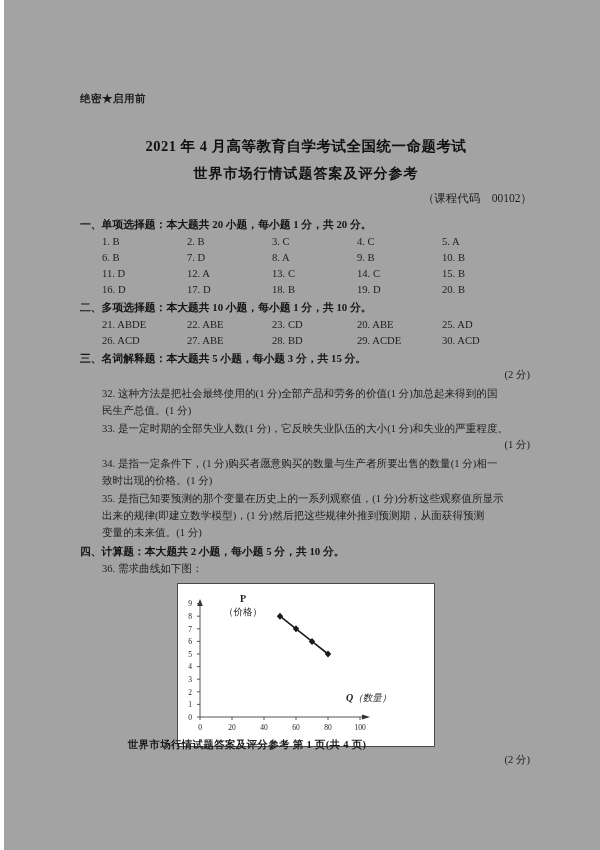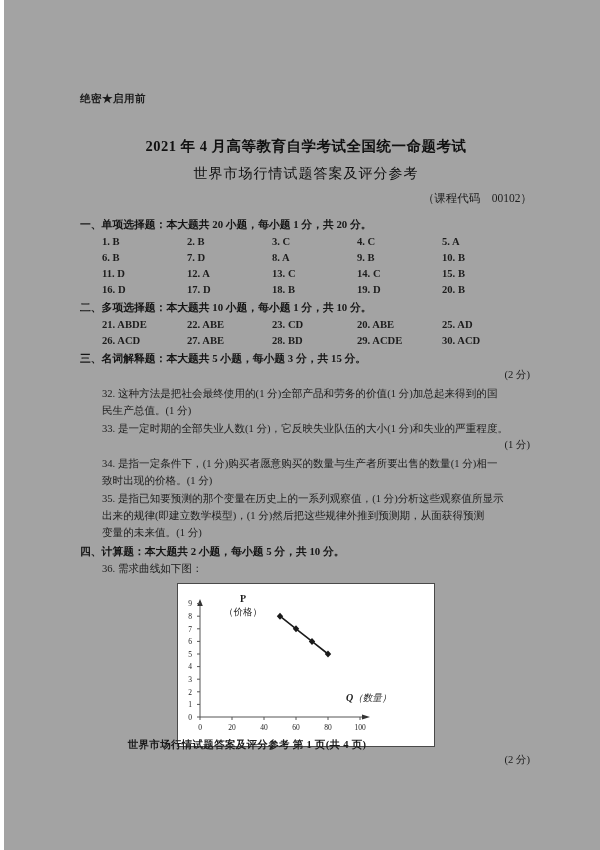--- a/index.html
+++ b/index.html
@@ -42,21 +42,21 @@
     font-size: 14.5px;
     font-weight: bold;
     letter-spacing: 0.5px;
     margin-bottom: 9px;
     color: #111;
     margin-top: 31px;
   }
   .title-sub {
     text-align: center;
     font-size: 14px;
-    font-weight: normal;
+    font-weight: bold;
     letter-spacing: 1px;
     margin-bottom: 8px;
     color: #111;
   }
   .course-code {
     text-align: right;
     font-size: 11.5px;
     margin-bottom: 11px;
     color: #1c1c1c;
   }
@@ -72,21 +72,20 @@
   .answer-row {
     display: flex;
     font-size: 10.6px;
     line-height: 1.52;
     padding-left: 22px;
     color: #1c1c1c;
   }
   .answer-cell {
     width: 85px;
     flex: 0 0 85px;
-    font-weight: bold;
   }
   .answer-cell.last { width: auto; }
 
   
   .qa-item {
     font-size: 10.6px;
     line-height: 1.62;
     padding-left: 22px;
     text-indent: 0;
     margin-top: 1px;

